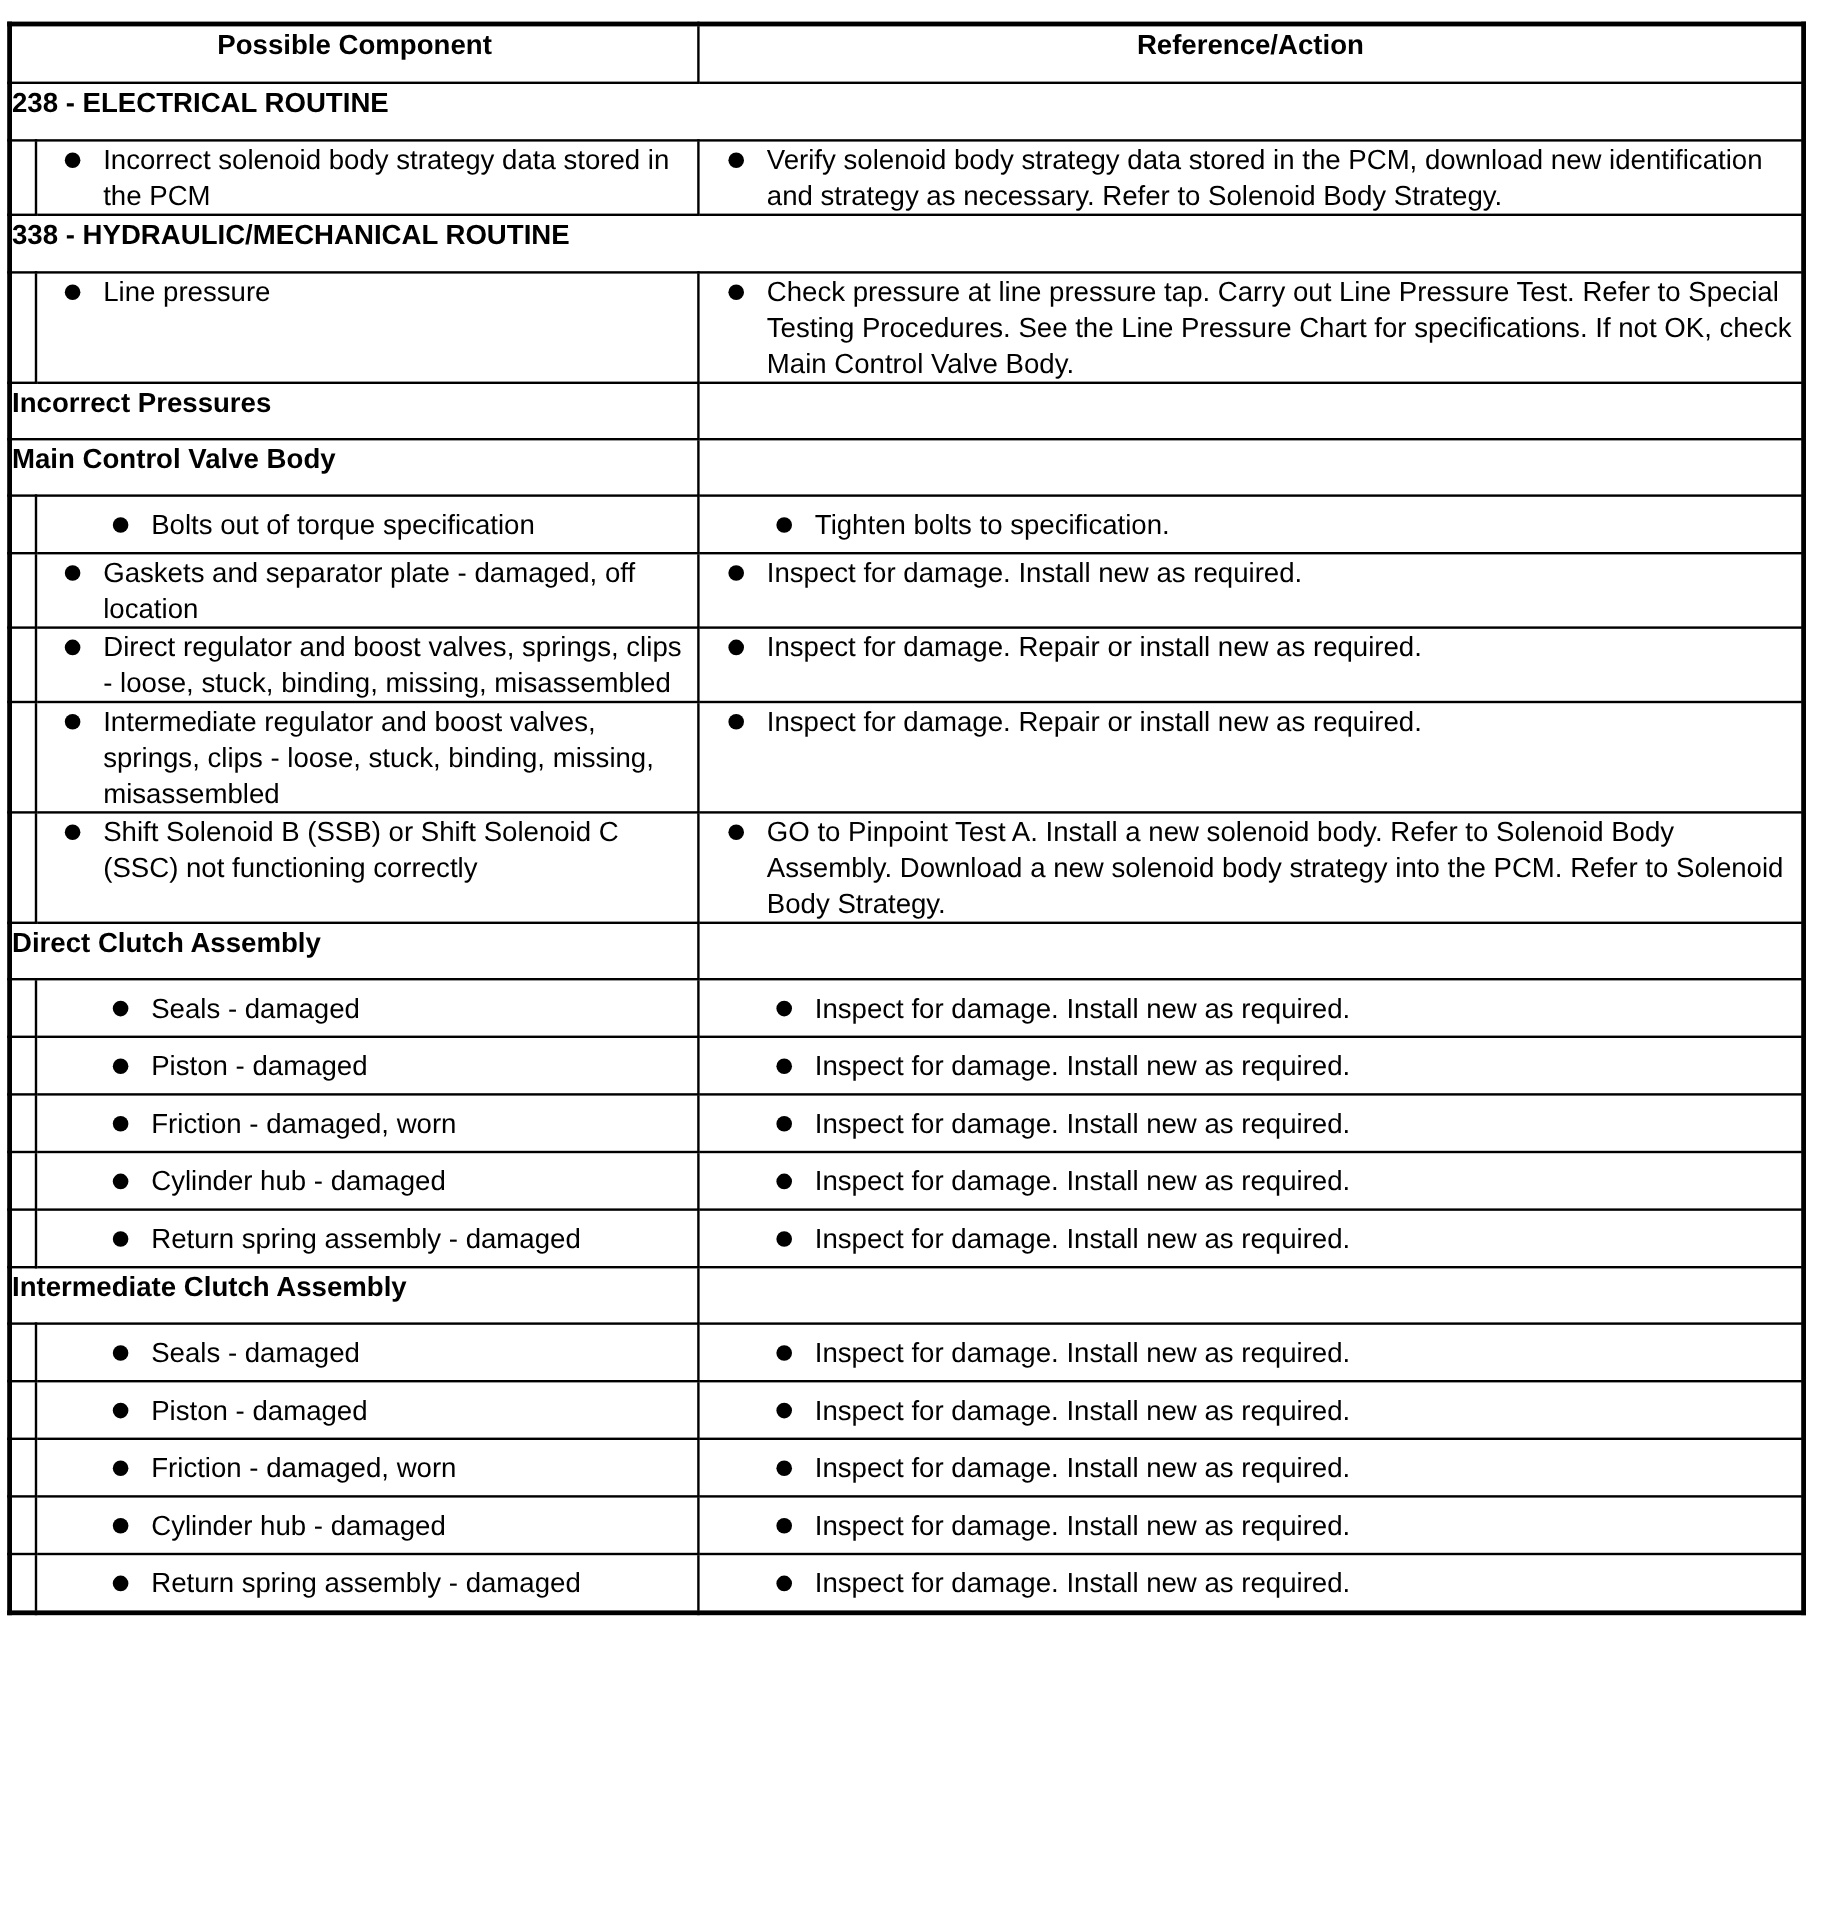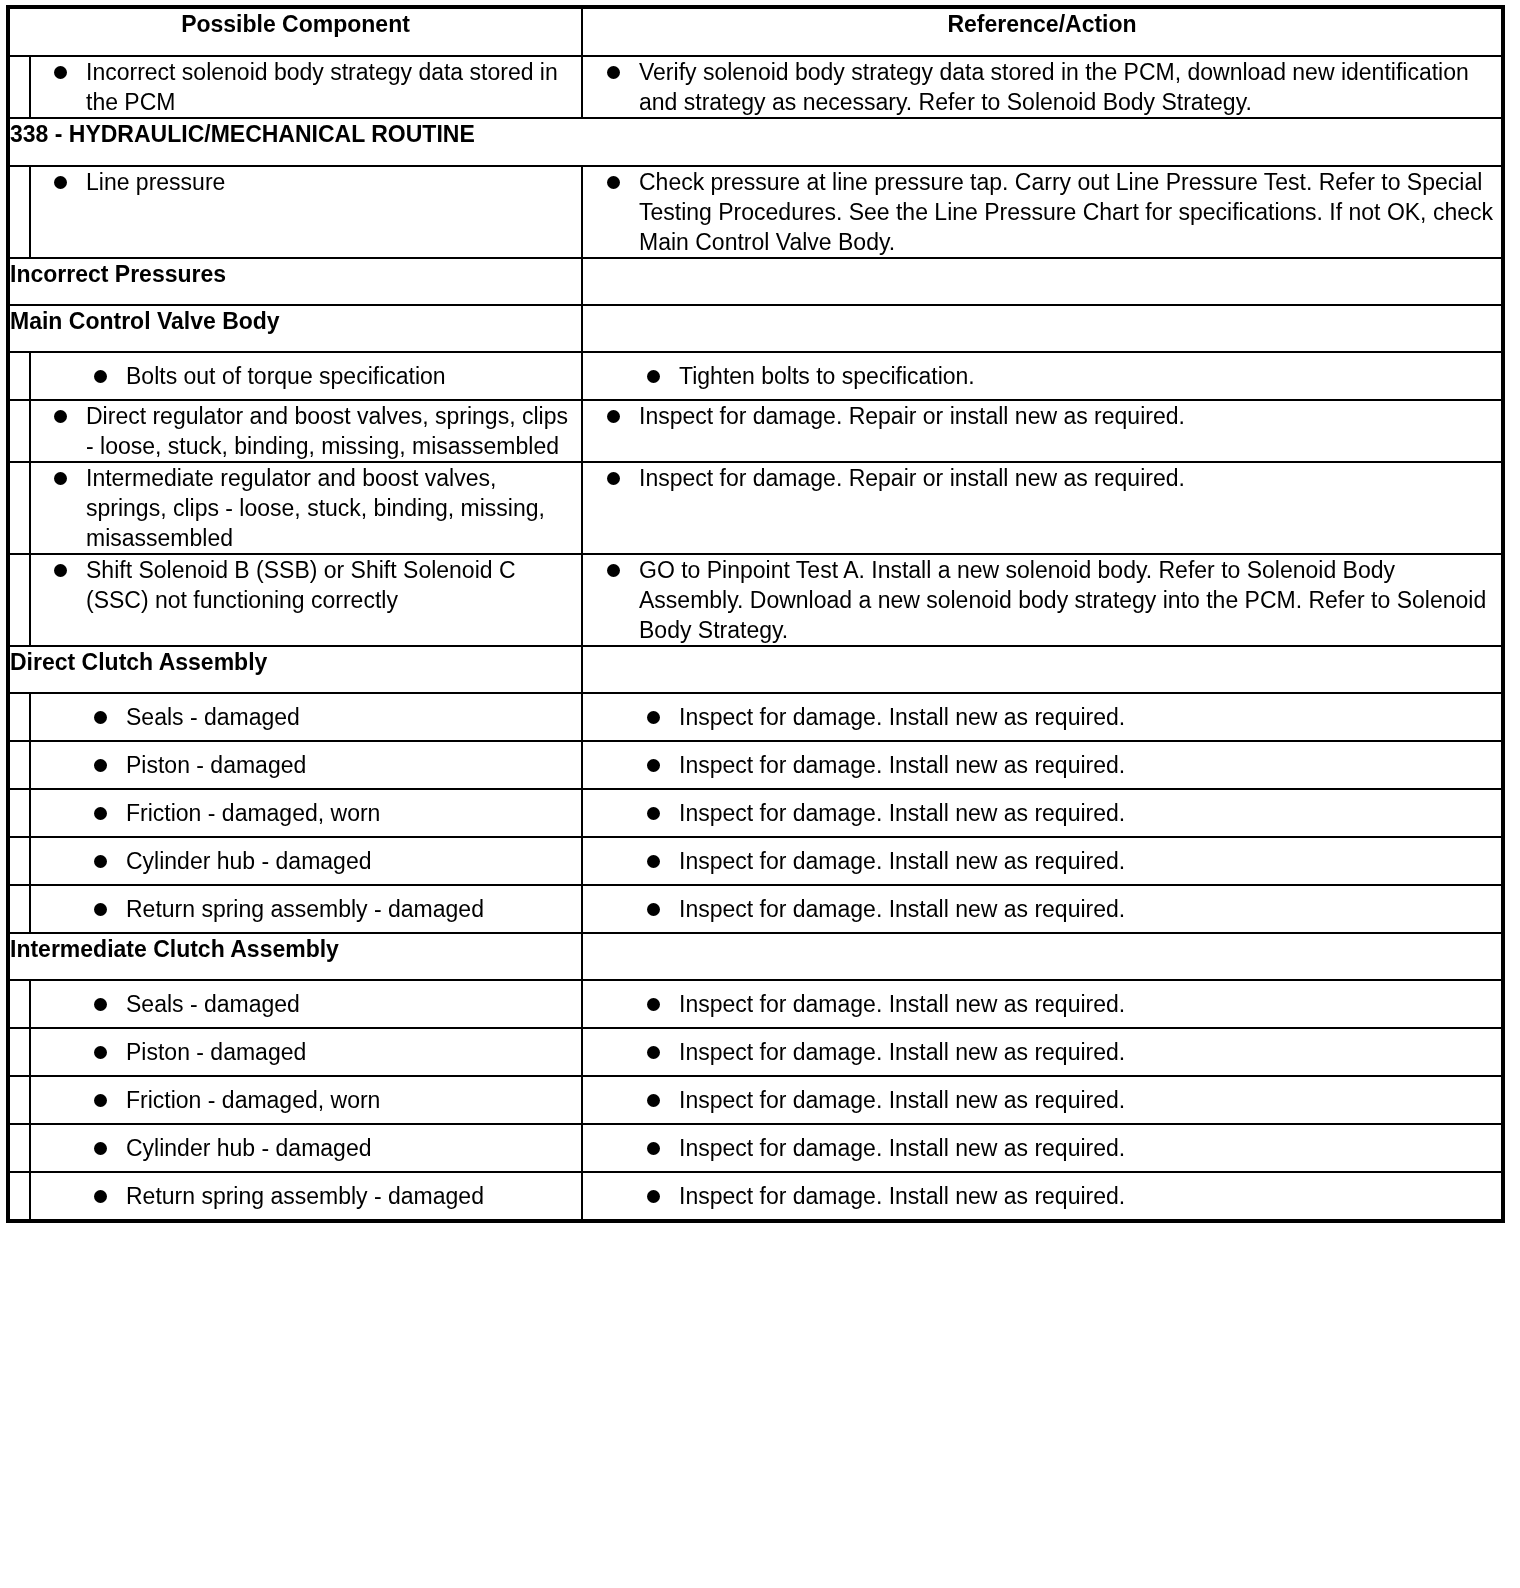--- a/index.html
+++ b/index.html
@@ -1,18 +1,18 @@
 <!DOCTYPE html>
 <html><head>
 <meta charset="utf-8">
 <style>
   html, body { margin: 0; padding: 0; background: #ffffff; }
   body { width: 1520px; height: 1588px; position: relative; overflow: hidden; font-family: "Liberation Sans", sans-serif; color: #000; }
   table.diag {
-    position: absolute; left: 6px; top: 5px;
+    position: absolute; left: 6px; top: 18px;
     width: 1499px;
     border-collapse: collapse;
     border: 4px solid #000;
     table-layout: fixed;
     font-size: 23px;
     line-height: 30px;
   }
   table.diag td, table.diag th { border: 2px solid #000; padding: 0; vertical-align: top; }
   col.c-indent { width: 22px; }
   col.c-comp { width: 552px; }
@@ -38,20 +38,23 @@
     <col class="c-comp">
     <col class="c-act">
   </colgroup>
   <thead>
     <tr>
       <th class="hdr" colspan="2">Possible Component</th>
       <th class="hdr">Reference/Action</th>
     </tr>
   </thead>
   <tbody id="tbody">
+      <tr>
+        <td class="routine" colspan="3">238 - ELECTRICAL ROUTINE</td>
+      </tr>
       <tr class="">
         <td class="indent"></td>
         <td class="item">
           <div class="bul">
             <span class="dot"></span>
             <span class="txt">Incorrect solenoid body strategy data stored in the PCM</span>
           </div>
         </td>
         <td class="act">
           <div class="bul">
@@ -91,20 +94,35 @@
         <td class="item">
           <div class="bul">
             <span class="dot"></span>
             <span class="txt">Bolts out of torque specification</span>
           </div>
         </td>
         <td class="act">
           <div class="bul">
             <span class="dot"></span>
             <span class="txt">Tighten bolts to specification.</span>
+          </div>
+        </td>
+      </tr>
+      <tr class="">
+        <td class="indent"></td>
+        <td class="item">
+          <div class="bul">
+            <span class="dot"></span>
+            <span class="txt">Gaskets and separator plate - damaged, off location</span>
+          </div>
+        </td>
+        <td class="act">
+          <div class="bul">
+            <span class="dot"></span>
+            <span class="txt">Inspect for damage. Install new as required.</span>
           </div>
         </td>
       </tr>
       <tr class="">
         <td class="indent"></td>
         <td class="item">
           <div class="bul">
             <span class="dot"></span>
             <span class="txt">Direct regulator and boost valves, springs, clips - loose, stuck, binding, missing, misassembled</span>
           </div>

